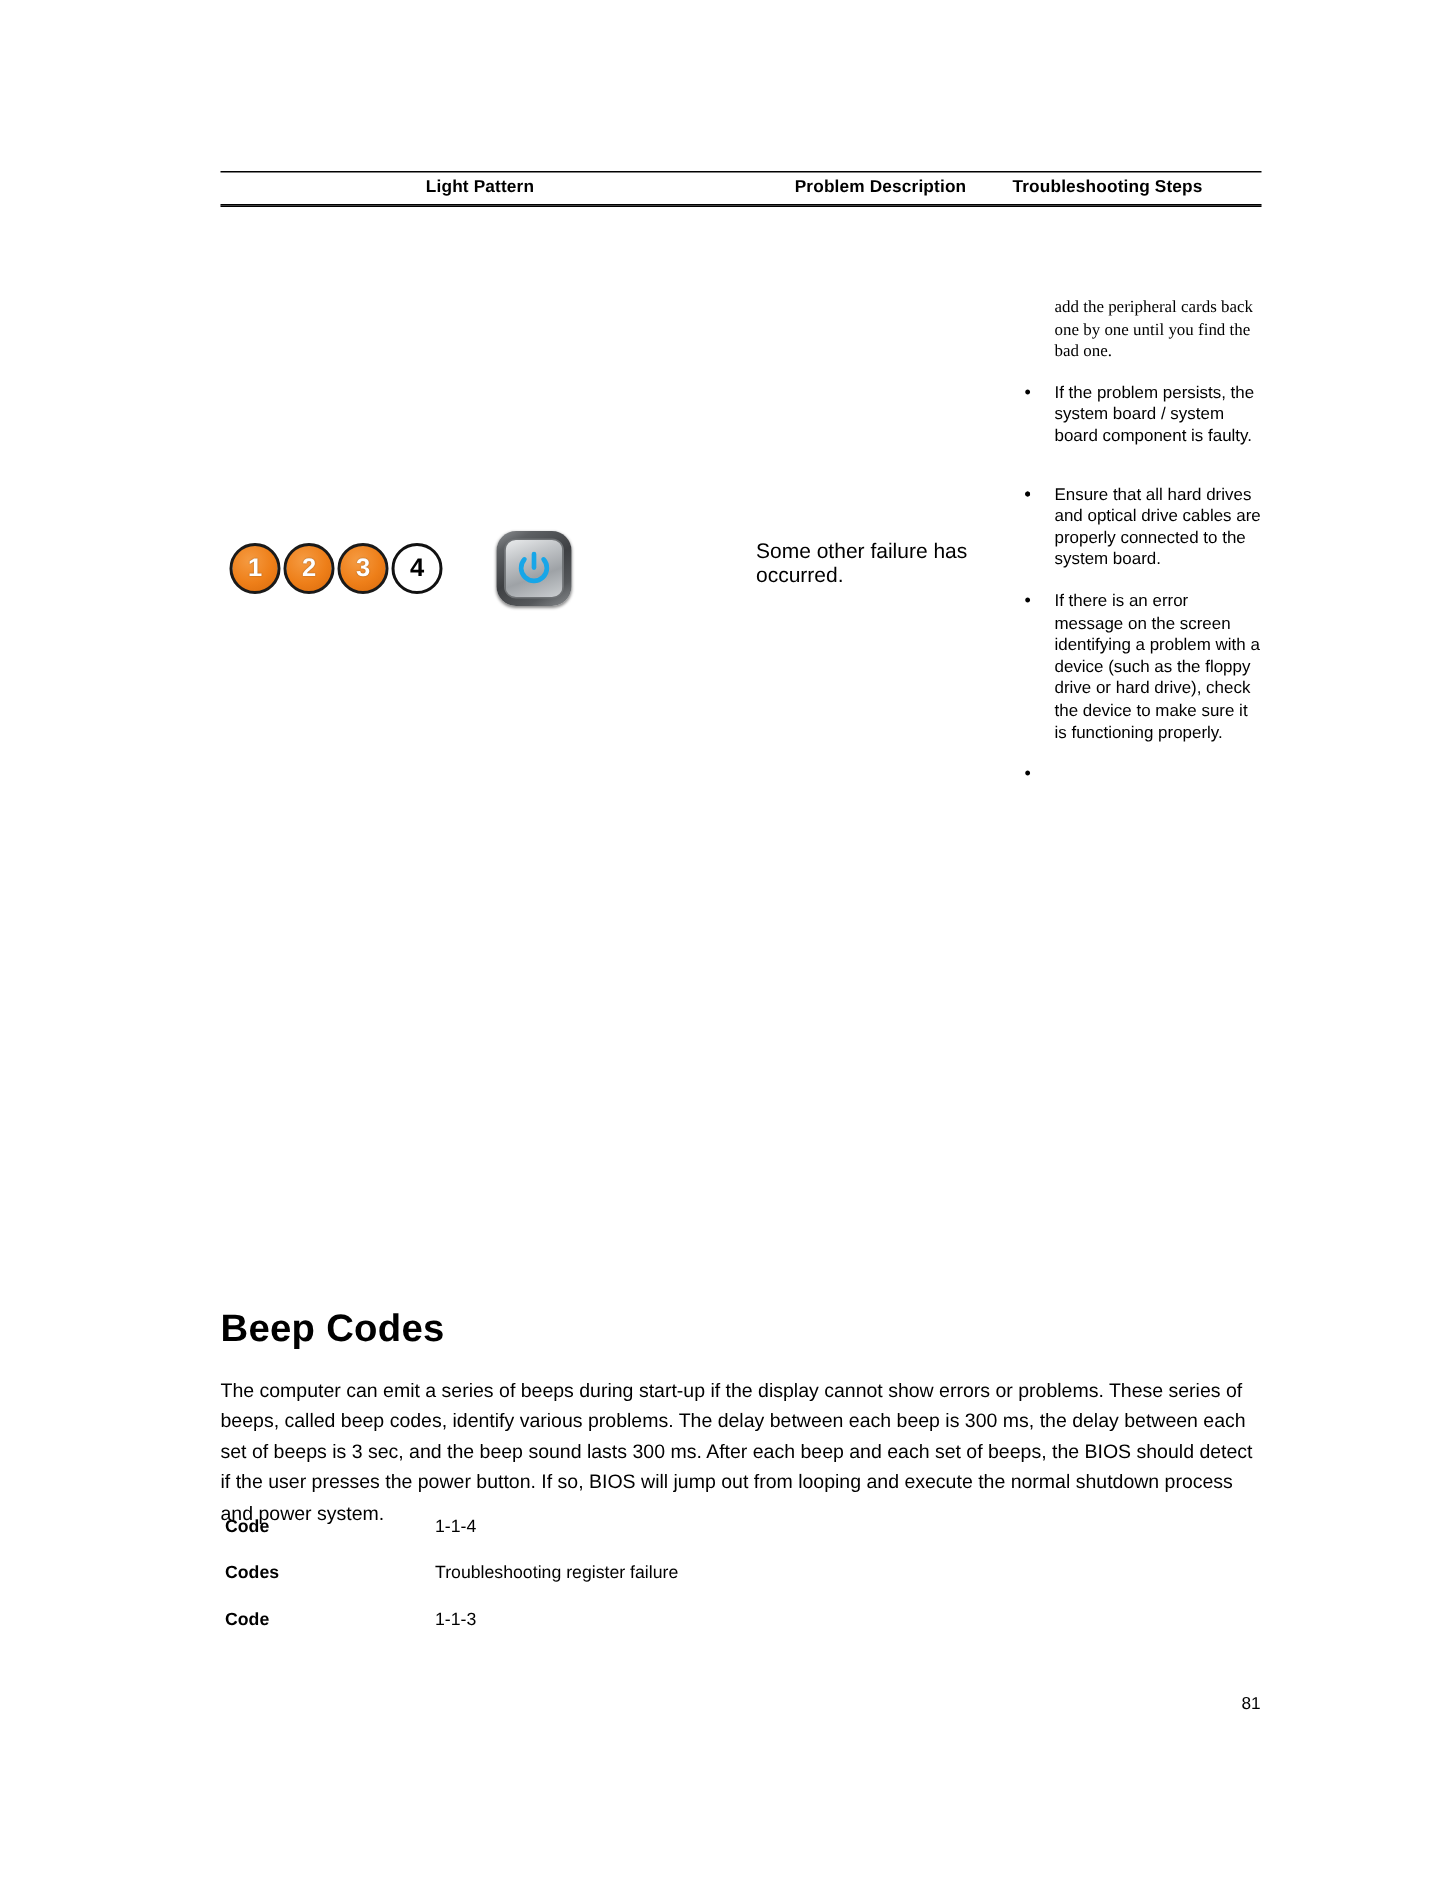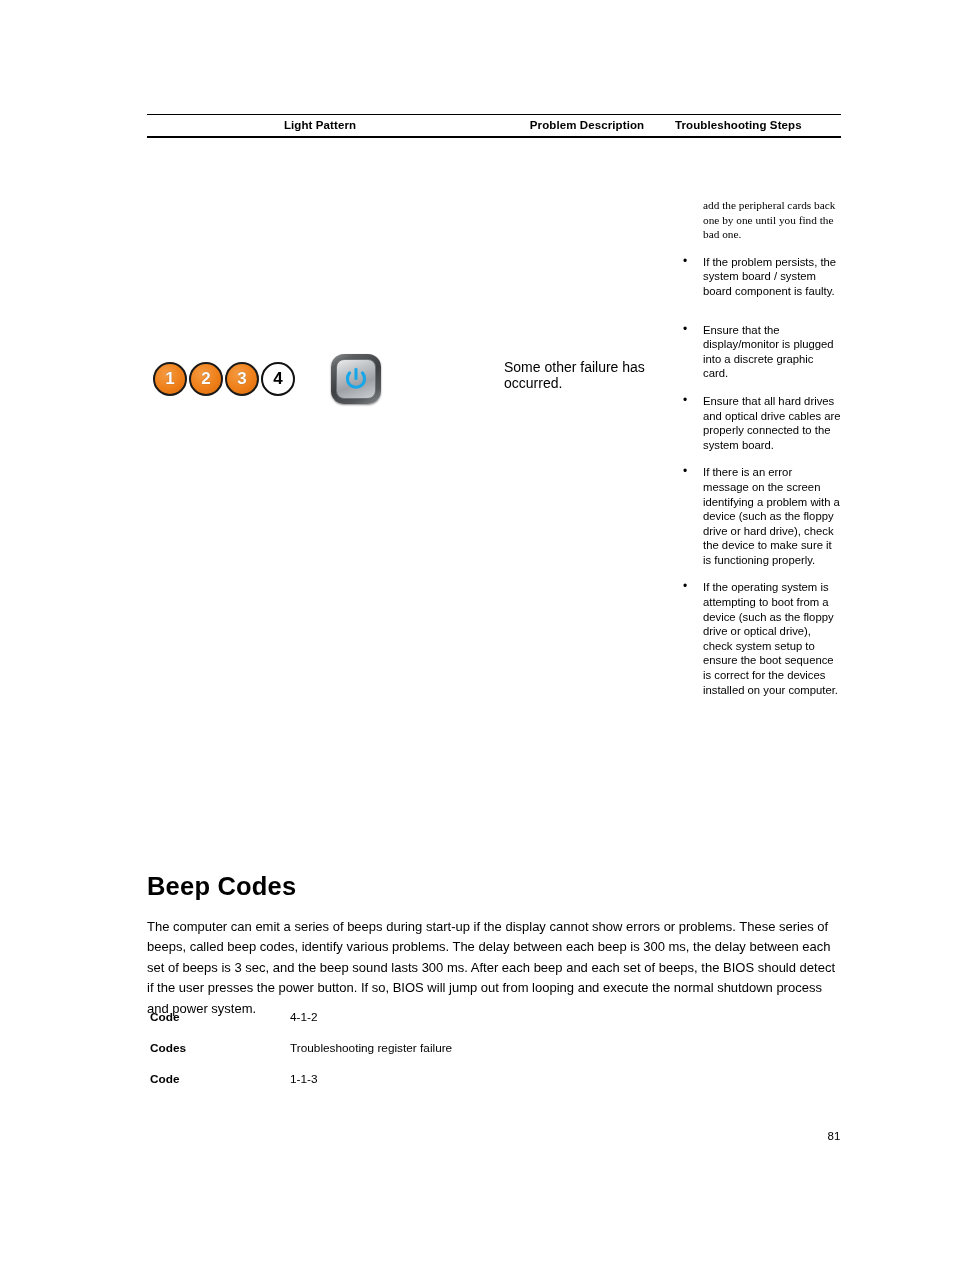--- a/index.html
+++ b/index.html
@@ -307,52 +307,50 @@
 
           <div class="step-cont">add the peripheral cards back one by one until you find the bad one.</div>
 
           <div class="step-item">
             <span class="bullet">•</span>
             <span>If the problem persists, the system board / system board component is faulty.</span>
           </div>
 
           <div class="step-item" style="margin-top:24px;">
             <span class="bullet">•</span>
-            <span>Ensure that the display/monitor is plugged into a discrete graphic card.</span>
           </div>
 
           <div class="step-item">
             <span class="bullet">•</span>
             <span>Ensure that all hard drives and optical drive cables are properly connected to the system board.</span>
           </div>
 
           <div class="step-item">
             <span class="bullet">•</span>
             <span>If there is an error message on the screen identifying a problem with a device (such as the floppy drive or hard drive), check the device to make sure it is functioning properly.</span>
           </div>
 
           <div class="step-item">
             <span class="bullet">•</span>
-            <span>If the operating system is attempting to boot from a device (such as the floppy drive or optical drive), check system setup to ensure the boot sequence is correct for the devices installed on your computer.</span>
           </div>
 
         </div>
       </div>
 
     </div>
   </div>
 
   <h1 class="beep-heading">Beep Codes</h1>
 
   <p class="beep-para">The computer can emit a series of beeps during start-up if the display cannot show errors or problems. These series of beeps, called beep codes, identify various problems. The delay between each beep is 300 ms, the delay between each set of beeps is 3 sec, and the beep sound lasts 300 ms. After each beep and each set of beeps, the BIOS should detect if the user presses the power button. If so, BIOS will jump out from looping and execute the normal shutdown process and power system.</p>
 
   <div class="deflist">
     <div class="def-row">
       <div class="def-term">Code</div>
-      <div class="def-val">4-1-2</div>
+      <div class="def-val">1-1-4</div>
     </div>
     <div class="def-row">
       <div class="def-term">Codes</div>
       <div class="def-val">Troubleshooting register failure</div>
     </div>
     <div class="def-row">
       <div class="def-term">Code</div>
       <div class="def-val">1-1-3</div>
     </div>
   </div>

